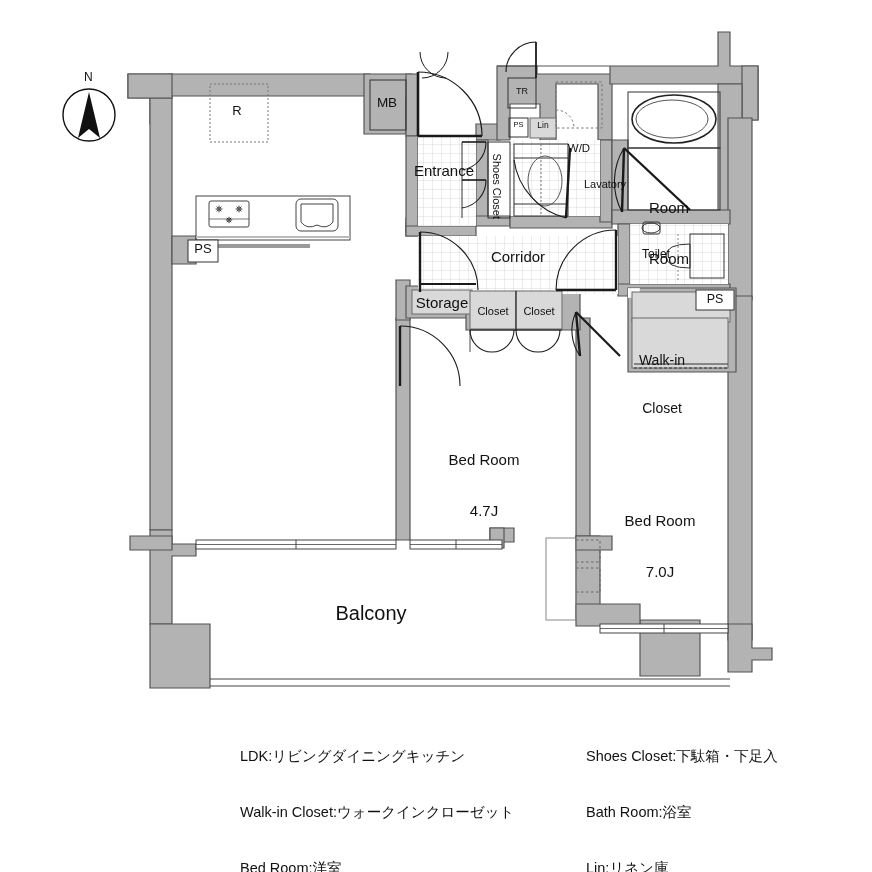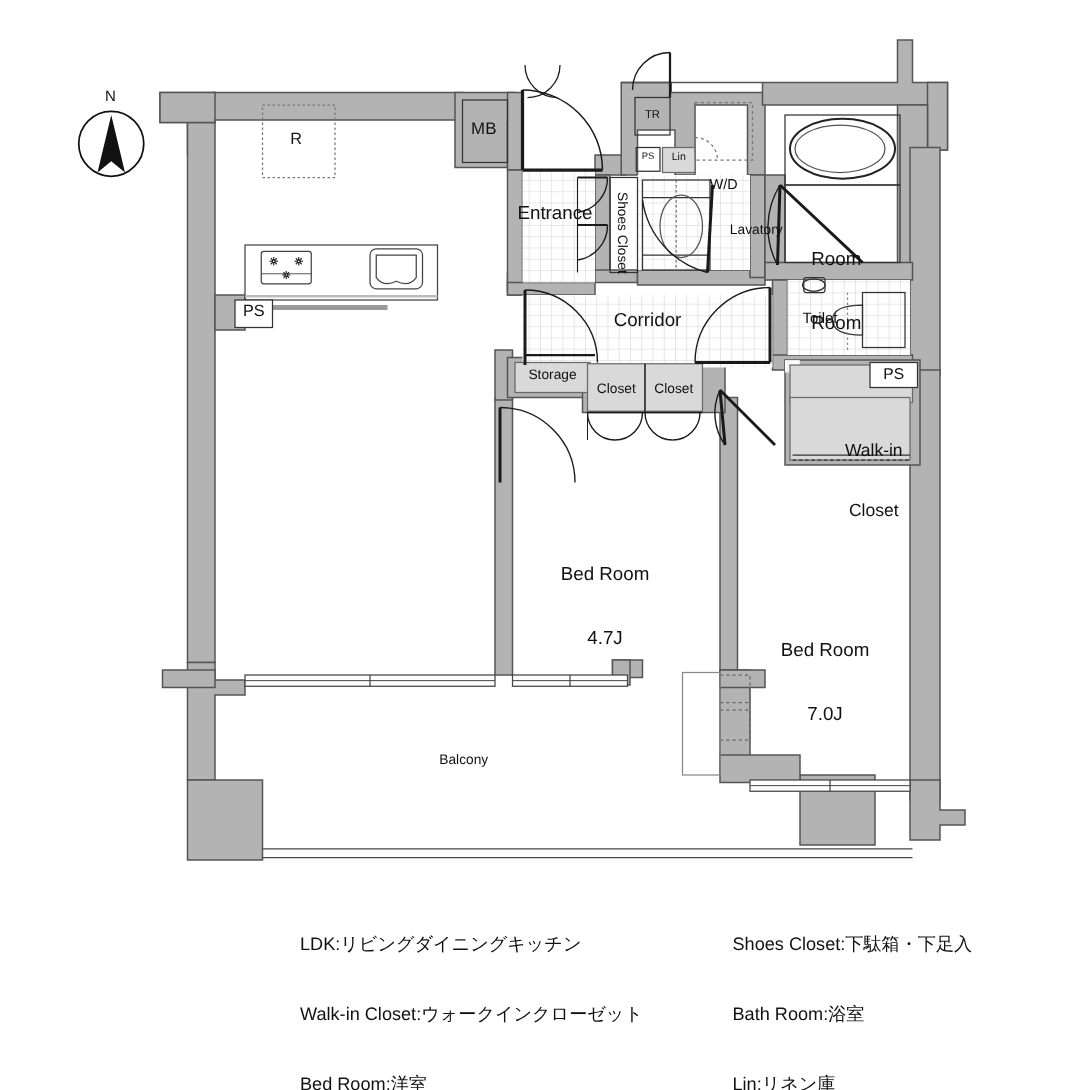--- a/index.html
+++ b/index.html
@@ -326,52 +326,52 @@
   <div class="lbl" style="left:429px;top:416px;width:110px;font-size:15px;">
     <div>Bed Room</div>
     <div>4.7J</div>
   </div>
 
   <div class="lbl" style="left:605px;top:477px;width:110px;font-size:15px;">
     <div>Bed Room</div>
     <div>7.0J</div>
   </div>
 
-  <div class="lbl" style="left:321px;top:602px;width:100px;font-size:11px;">Balcony</div>
+  <div class="lbl" style="left:321px;top:602px;width:100px;font-size:20px;">Balcony</div>
 
   <div class="lbl" style="left:470px;top:248px;width:96px;font-size:15px;">Corridor</div>
 
   <div class="lbl" style="left:394px;top:162px;width:100px;font-size:15px;">Entrance</div>
 
   <div class="lbl" style="left:565px;top:166px;width:80px;font-size:11px;margin-top:12px;">Lavatory</div>
 
   <div class="lbl" style="left:629px;top:164px;width:80px;font-size:15px;">
     <div>Room</div>
     <div>Room</div>
   </div>
 
   <div class="lbl" style="left:616px;top:248px;width:80px;font-size:12px;">Toilet</div>
 
-  <div class="lbl" style="left:649px;top:320px;width:100px;font-size:14px;">
+  <div class="lbl" style="left:612px;top:320px;width:100px;font-size:14px;">
     <div>Walk-in</div>
     <div>Closet</div>
   </div>
 
   <div class="lbl" style="left:212px;top:104px;width:50px;font-size:13px;">R</div>
   <div class="lbl" style="left:362px;top:95px;width:50px;font-size:13.5px;">MB</div>
   <div class="lbl" style="left:505px;top:86px;width:34px;font-size:9px;">TR</div>
   <div class="lbl" style="left:554px;top:98px;width:50px;font-size:11.5px;margin-top:44px;">W/D</div>
   <div class="lbl" style="left:530px;top:121px;width:26px;font-size:8.5px;">Lin</div>
   <div class="lbl" style="left:509px;top:121px;width:19px;font-size:7.5px;">PS</div>
   <div class="lbl" style="left:188px;top:242px;width:30px;font-size:13px;">PS</div>
   <div class="lbl" style="left:696px;top:292px;width:38px;font-size:12.5px;">PS</div>
 
   <div class="lbl" style="left:461px;top:180px;width:72px;font-size:11px;transform:rotate(90deg);transform-origin:center;">Shoes Closet</div>
 
-  <div class="lbl" style="left:412px;top:294px;width:60px;font-size:11px;">Storage</div>
+  <div class="lbl" style="left:412px;top:294px;width:60px;font-size:15px;">Storage</div>
   <div class="lbl" style="left:470px;top:305px;width:46px;font-size:11px;">Closet</div>
   <div class="lbl" style="left:516px;top:305px;width:46px;font-size:11px;">Closet</div>
 
   <div class="legend" style="left:240px;top:710px;">
     <div>LDK:リビングダイニングキッチン</div>
     <div>Walk-in Closet:ウォークインクローゼット</div>
     <div>Bed Room:洋室</div>
     
     
     

